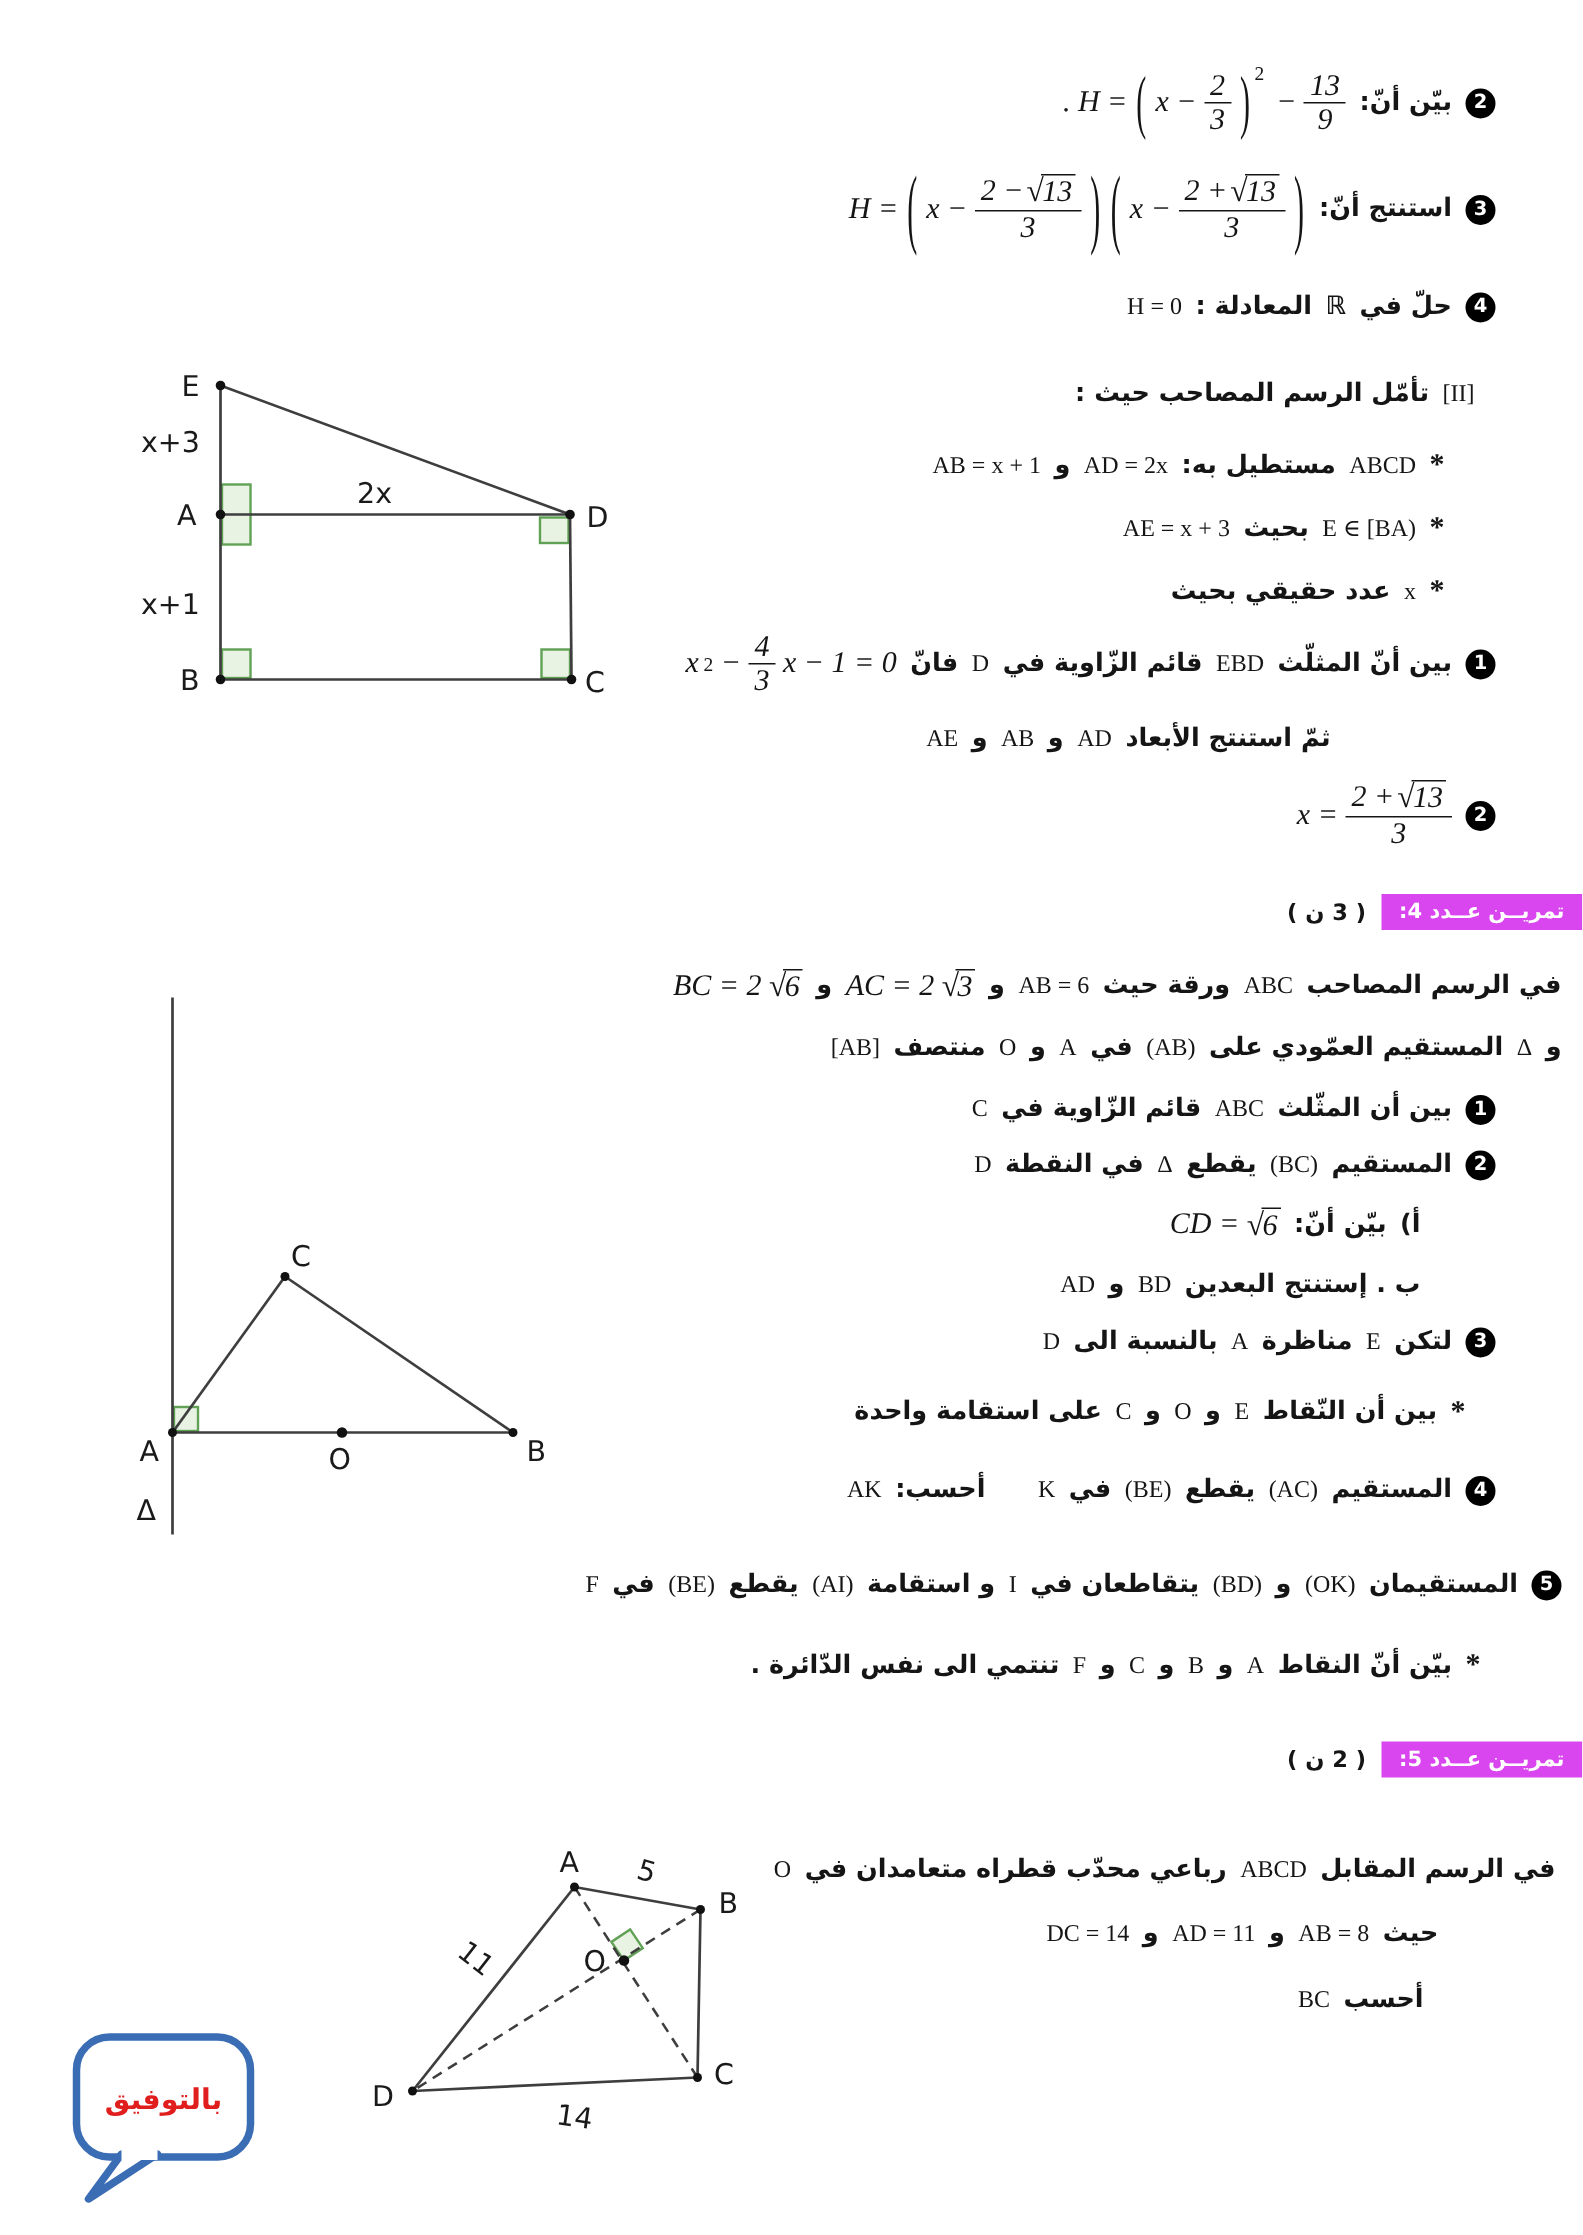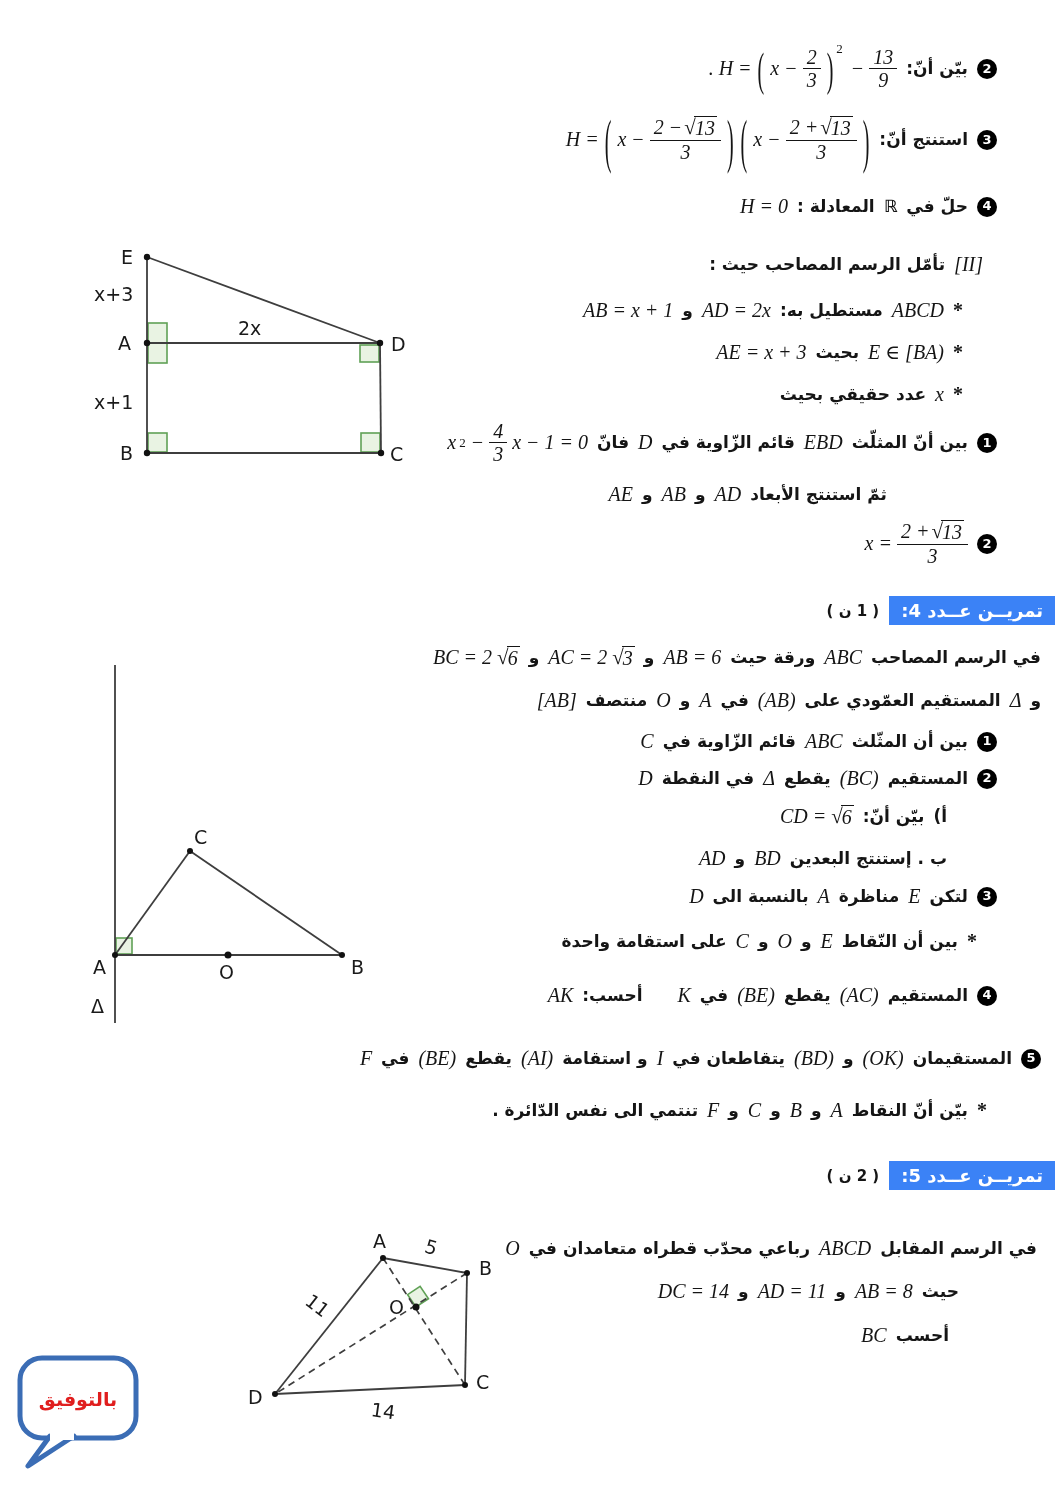--- a/index.html
+++ b/index.html
@@ -2,41 +2,41 @@
 <html lang="ar"><head>
 <meta charset="utf-8">
 <style>
   html,body{margin:0;padding:0;background:#ffffff;}
   .page{position:relative;width:1055px;height:1490px;background:#fff;overflow:hidden;
         font-family:"DejaVu Sans",sans-serif;color:#151515;}
   .row{position:absolute;display:flex;direction:rtl;align-items:center;gap:9px;
        font-weight:bold;font-size:17px;white-space:nowrap;line-height:1.25;}
   .ar{unicode-bidi:isolate;}
   .math{direction:ltr;unicode-bidi:isolate;font-family:"Liberation Serif","DejaVu Serif",serif;
-        font-style:italic;font-weight:500;font-size:20px;white-space:nowrap;}
+        font-weight:500;font-size:16px;white-space:nowrap;}
   .fx{direction:ltr;unicode-bidi:isolate;display:inline-flex;align-items:center;gap:5px;
       font-family:"Liberation Serif","DejaVu Serif",serif;font-style:italic;font-weight:500;font-size:20px;}
   .bullet{flex:none;width:20px;height:20px;border-radius:50%;background:#000;color:#fff;
           display:flex;align-items:center;justify-content:center;font-size:13px;
           font-family:"DejaVu Sans",sans-serif;font-style:normal;font-weight:bold;}
   .star{font-family:"Liberation Serif",serif;font-size:20px;}
   .frac{display:inline-flex;flex-direction:column;align-items:center;line-height:1.12;text-align:center;}
   .frac>.num{border-bottom:1.5px solid #151515;padding:0 4px;display:flex;align-items:flex-start;gap:2px;justify-content:center;}
   .frac>.den{padding:0 4px;}
   .sqrt{display:inline-flex;align-items:flex-start;}
   .sqrt>.radix{font-style:normal;line-height:1.1;margin-right:-2px;font-size:21px;}
   .sqrt>.rad{border-top:1.5px solid #151515;line-height:1.15;padding:0 2px 0 1px;}
   .bigp{display:inline-block;font-style:normal;font-weight:400;transform:scaleY(2.35);line-height:1;margin:0 1px;}
   .bigp.t3{transform:scaleY(2.95);}
   .psup{font-size:13px;position:relative;top:-20px;left:-3px;font-style:normal;}
   .vsup{font-size:13px;vertical-align:super;margin-left:-2px;font-style:normal;}
   .bb{font-family:"DejaVu Sans","DejaVu Serif",sans-serif;font-style:normal;font-weight:bold;unicode-bidi:isolate;}
   .gap{margin-inline-start:26px;}
   .exhead{position:absolute;display:flex;direction:rtl;align-items:center;gap:10px;font-weight:bold;}
-  .exbox{background:#3b82f6;color:#fff;font-size:18px;padding:4px 12px;}
+  .exbox{background:#d946ef;color:#fff;font-size:14px;padding:4px 12px;}
   .expts{font-size:15px;color:#151515;}
   .fig{position:absolute;}
   svg .lbl{font-family:"DejaVu Sans",sans-serif;font-size:19px;fill:#1a1a1a;font-style:normal;}
   svg .edge{stroke:#3e3e3e;stroke-width:1.8;fill:none;}
   svg .dash{stroke:#3e3e3e;stroke-width:1.7;fill:none;stroke-dasharray:7 5;}
   svg .sq{fill:#e9f3e3;stroke:#60a156;stroke-width:1.6;}
   svg .dot{fill:#111;}
 </style>
 </head>
 <body>
@@ -181,21 +181,21 @@
               <span class="rad">13</span>
             </span>
         </span>
         <span class="den">3</span>
       </span>
     </span>
   </div>
 
   <div class="exhead" style="top:596px;right:0;">
     <span class="exbox">تمريــن عــدد 4:</span>
-    <span class="expts">( 1 ن )</span>
+    <span class="expts">( 3 ن )</span>
   </div>
 
   <div class="row" style="top:645px;right:14px;">
     <span class="ar">في الرسم المصاحب</span>
     <span class="math">ABC</span>
     <span class="ar">ورقة حيث</span>
     <span class="math">AB = 6</span>
     <span class="ar">و</span>
     <span class="fx">
       <span>AC = 2</span>
@@ -416,21 +416,21 @@
       <text class="lbl" x="190" y="31" transform="rotate(16 193 25)">5</text>
       <text class="lbl" x="244" y="53">B</text>
       <text class="lbl" x="72" y="88" transform="rotate(38 80 80)">11</text>
       <text class="lbl" x="154" y="92">O</text>
       <text class="lbl" x="13" y="182">D</text>
       <text class="lbl" x="241" y="167">C</text>
       <text class="lbl" x="136" y="195" transform="rotate(8 143 189)">14</text>
     </svg>
   </div>
 
-  <div class="fig" style="left:8px;top:1348px;">
+  <div class="fig" style="left:39px;top:1348px;">
     <svg width="140" height="125" viewBox="0 0 140 125">
       <rect x="12" y="10" width="116" height="80" rx="22" fill="#ffffff" stroke="#3b6db5" stroke-width="5"></rect>
       <path d="M42 88 L20 118 L66 88 Z" fill="#ffffff" stroke="#3b6db5" stroke-width="5" stroke-linejoin="round"></path>
       <rect x="42" y="83" width="24" height="9" fill="#ffffff"></rect>
       <text x="70" y="58" text-anchor="middle" font-family="DejaVu Sans, sans-serif" font-size="19" font-weight="bold" fill="#e01e1e">بالتوفيق</text>
     </svg>
   </div>
 
 </div>
 

